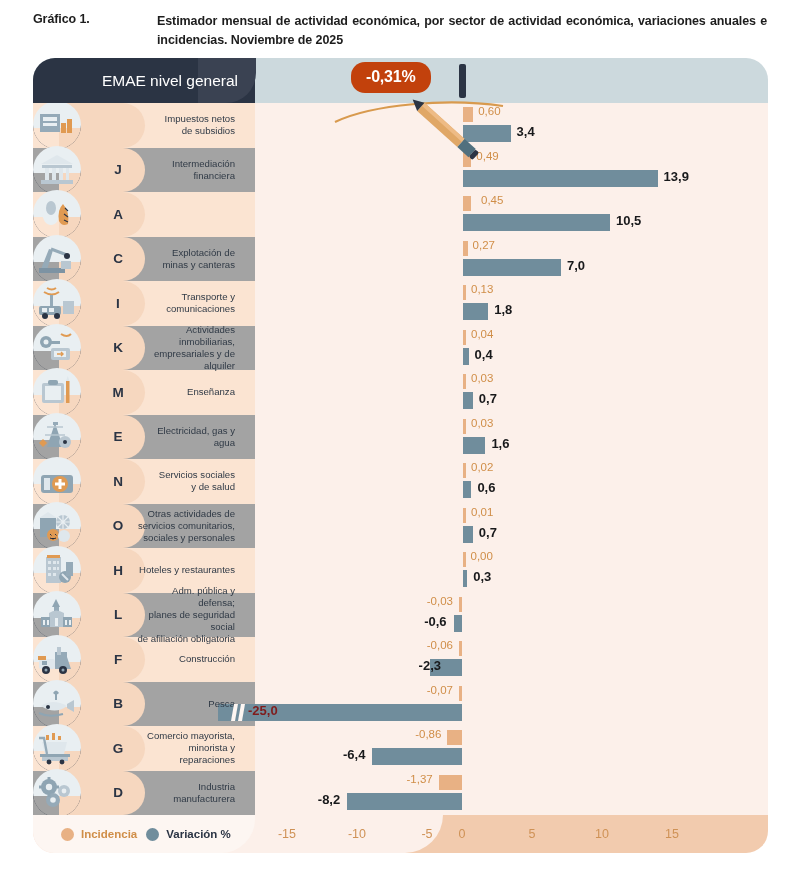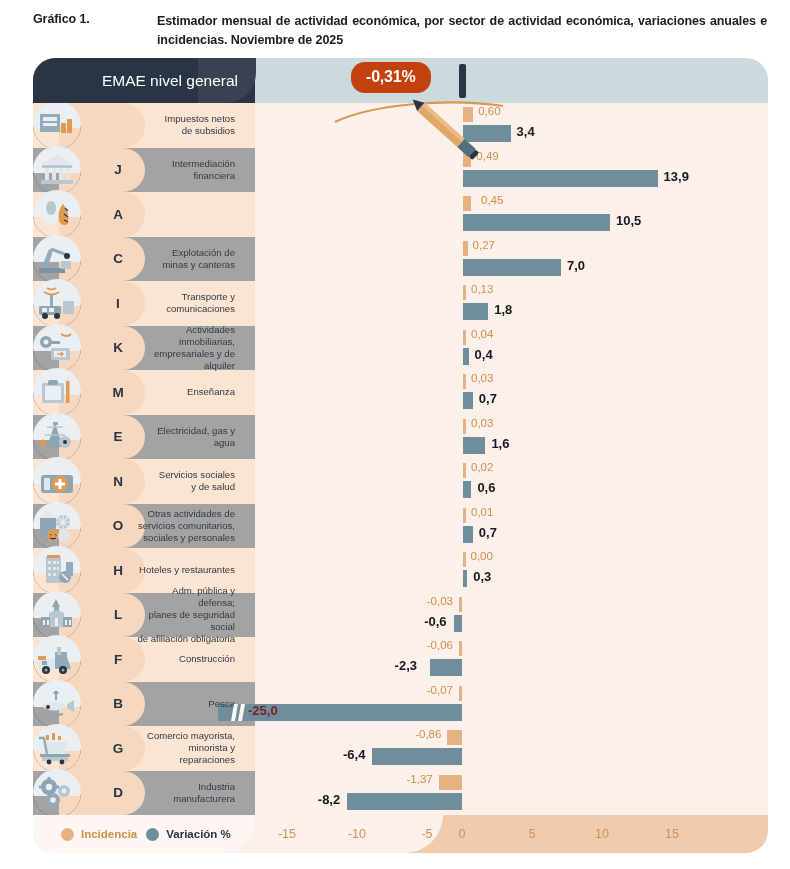--- a/index.html
+++ b/index.html
@@ -545,21 +545,21 @@
               <rect x="24" y="12" width="4" height="8" fill="#b9c7d1"></rect>
               <circle cx="13" cy="35" r="4" fill="#2b3444"></circle>
               <circle cx="30" cy="35" r="4" fill="#2b3444"></circle>
               <circle cx="13" cy="35" r="1.5" fill="#8fa5b3"></circle>
               <circle cx="30" cy="35" r="1.5" fill="#8fa5b3"></circle>
               <rect x="5" y="21" width="8" height="4" fill="#e09a52"></rect>
             </svg></div>
           <div class="bar-inc" style="width: 3px; left: 426px;"></div>
           <div class="val-inc" style="left: auto; right: 315px; margin-left: 44px;">-0,06</div>
           <div class="bar-var" style="width: 32.2px; left: 396.8px;"></div>
-          <div class="val-var" style="left: auto; right: 351px;">-2,3</div>
+          <div class="val-var" style="left: auto; right: 327px;">-2,3</div>
         </div>
         <div class="row alt">
           <div class="label-cell">
             <div class="label-pill"></div>
             <div class="label-text">Pesca</div>
           </div>
           <div class="letter">B</div>
           <div class="icon-circle"><svg width="48" height="48" viewBox="0 0 48 48">
               <rect x="0" y="0" width="48" height="27" fill="#e9eff2"></rect>
               <path d="M0 24 a24 24 0 0 0 48 0 L48 48 L0 48 Z" fill="#2b3444"></path>

